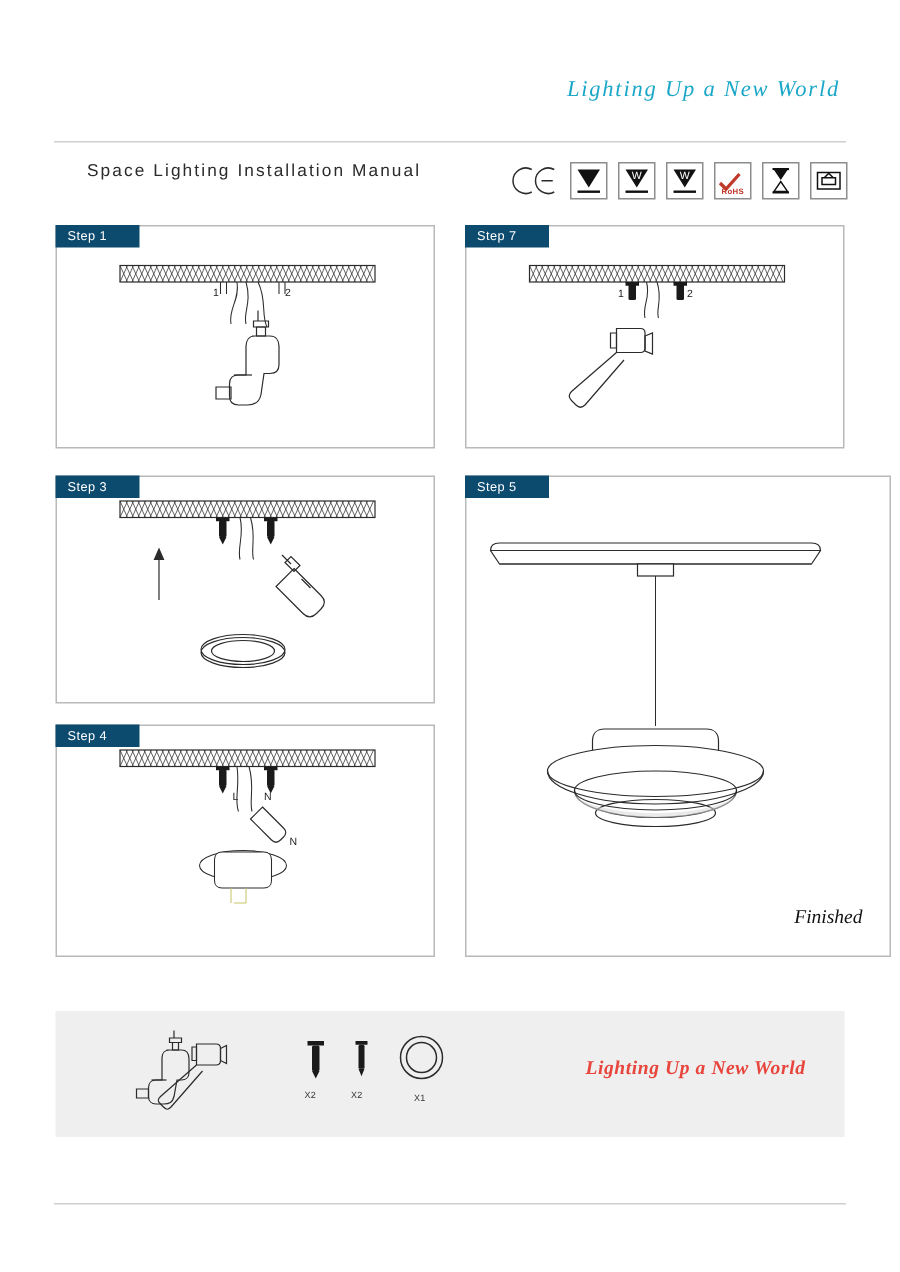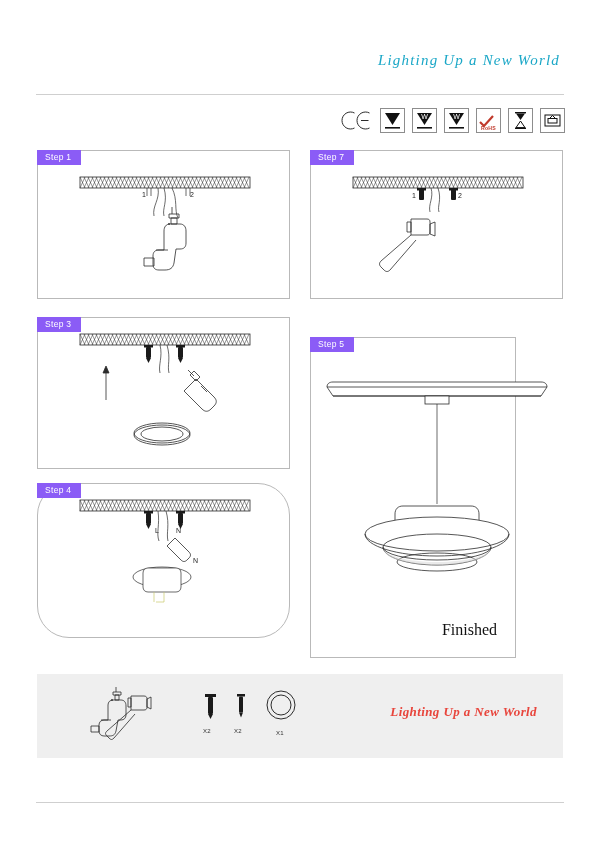--- a/index.html
+++ b/index.html
@@ -89,39 +89,40 @@
 
   
   .panel {
     position: absolute;
     border: 1px solid #b9b9b9;
     background: #fff;
   }
   .panel-label {
     position: absolute;
     left: -1px; top: -1px;
-    background: #8b5cf6;
+    background: #0c4a6e;
     color: #fff;
     font-size: 8.5px;
-    padding: 3px 10px 3px 8px;
+    padding: 3px 22px 3px 8px;
     letter-spacing: .3px;
     line-height: 1;
     z-index: 3;
   }
   .p1 { left: 37px;  top: 138px; width: 253px; height: 149px; }
   .p2 { left: 310px; top: 138px; width: 253px; height: 149px; }
   .p3 { left: 37px;  top: 305px; width: 253px; height: 152px; }
-  .p4 { left: 37px;  top: 471px; width: 253px; height: 155px; border-radius: 32px; }
-  .p5 { left: 310px; top: 305px; width: 206px; height: 321px; margin-top: 20px; }
+  .p4 { left: 37px;  top: 471px; width: 253px; height: 155px; }
+  .p5 { left: 310px; top: 305px; width: 284px; height: 321px; }
 
   .finished {
     position: absolute;
     right: 18px; bottom: 18px;
     font-family: "Liberation Serif", serif;
-    font-size: 16px;
+    font-style: italic;
+    font-size: 13px;
     color: #111;
     text-align: center;
   }
 
   
   .footer {
     position: absolute;
     left: 37px; top: 662px;
     width: 526px; height: 84px;
     background: #efefef;
@@ -160,20 +161,21 @@
     fill: #1a1a1a;
   }
 </style>
 </head>
 <body>
 
 <div class="page">
 
   <div class="brand-top">Lighting  Up  a  New  World</div>
   <div class="hr-top"></div>
+  <div class="manual-title">Space  Lighting  Installation  Manual</div>
 
   <div class="certs">
 
     <div class="cert cert-ce">
       <svg width="32" height="25" viewBox="0 0 32 25">
         <path class="ln med" d="M13.5 5 A8.5 8.5 0 1 0 13.5 20" stroke="#222" stroke-width="1.6"></path>
         <path class="ln med" d="M28.5 5 A8.5 8.5 0 1 0 28.5 20" stroke="#222" stroke-width="1.6"></path>
         <path class="ln med" d="M20 12.5 h7.5" stroke="#222" stroke-width="1.6"></path>
       </svg>
     </div>

